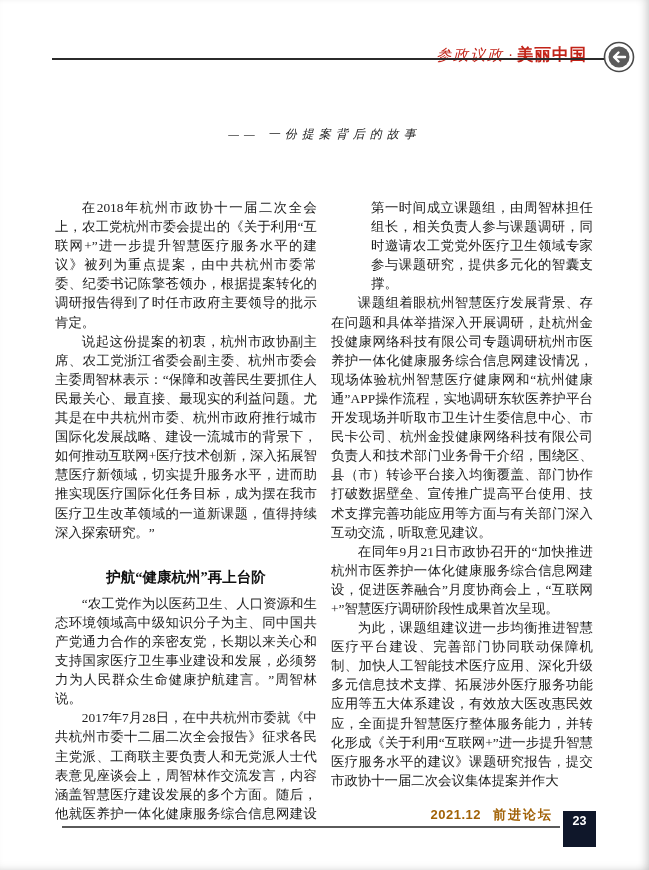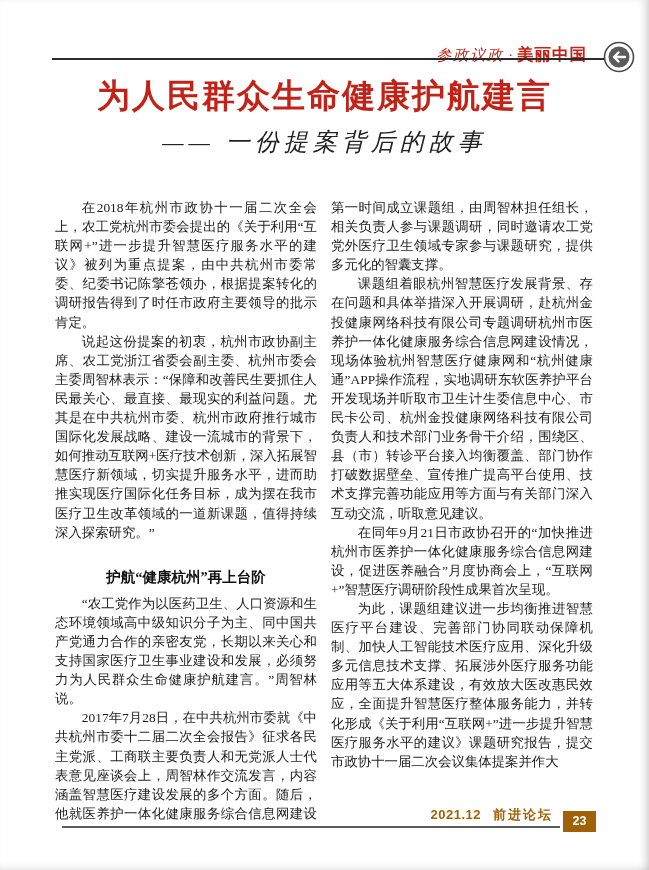--- a/index.html
+++ b/index.html
@@ -34,60 +34,60 @@
     text-align:center;
     font-family:"Liberation Sans",sans-serif;
     font-weight:900;font-size:33px;letter-spacing:2px;
     color:#c22318;
   }
   .subtitle{
     position:absolute;top:126px;left:0;width:100%;
     text-align:center;
     font-family:"Liberation Serif",serif;
     font-style:italic;
-    font-size:24px;letter-spacing:5px;color:#222;
+    font-size:12px;letter-spacing:5px;color:#222;
   }
   .author{
     position:absolute;top:160px;left:0;width:100%;
     text-align:center;
     font-family:"Liberation Sans",sans-serif;
     font-weight:700;font-size:14.5px;letter-spacing:1px;color:#111;
   }
 
   
   .columns{
     position:absolute;top:198px;left:55px;width:538px;height:625px;
     display:flex;gap:14px;
   }
   .col{
     width:262px;overflow:hidden;
     font-size:13.4px;line-height:19.1px;
     text-align:justify;text-justify:inter-ideograph;
   }
   .col p{margin:0;text-indent:2em;}
-  .col p.continuation{text-indent:0;}
+  .col p.continuation{text-indent:0;margin-left:40px;}
   .section-heading{
     margin:26px 0 7px 0;text-indent:0;
     text-align:center;font-weight:700;font-size:14.5px;
     font-family:"Liberation Serif",serif;color:#111;
   }
 
   
   .footer-rule{
     position:absolute;left:62px;top:826px;width:498px;height:2px;background:#5a5a5a;
   }
   .footer-text{
     position:absolute;top:806px;right:96px;
     font-size:13px;color:#a16207;white-space:nowrap;
   }
   .footer-issue{font-family:"Liberation Sans",sans-serif;font-weight:700;letter-spacing:.5px;margin-right:12px;}
   .footer-journal{font-family:"Liberation Sans",sans-serif;font-weight:700;letter-spacing:2px;}
   .page-badge{
-    position:absolute;top:811px;left:563px;width:33px;height:21px;
-    background:#a16207;color:#ffffff;
+    position:absolute;top:811px;left:563px;width:33px;height:36px;
+    background:#0f172a;color:#ffffff;
     font-family:"Liberation Sans",sans-serif;font-weight:700;font-size:12.5px;
     text-align:center;line-height:21px;
   }
 </style>
 </head>
 <body>
 
 <div class="page">
 
   <div class="header-label">
@@ -95,21 +95,20 @@
   </div>
   <div class="header-rule"></div>
   <div class="header-icon">
     <svg width="32" height="32" viewBox="0 0 32 32">
       <circle cx="16" cy="16" r="14.5" fill="none" stroke="#4a4a4a" stroke-width="1.6"></circle>
       <circle cx="16" cy="16" r="10.5" fill="#5b5b5b"></circle>
       <path d="M22 16 H12 M15.5 11.5 L11 16 L15.5 20.5" fill="none" stroke="#ffffff" stroke-width="2.4" stroke-linecap="round" stroke-linejoin="round"></path>
     </svg>
   </div>
 
-  <div class="title">为人民群众生命健康护航建言</div>
   <div class="subtitle">
     <span>——</span>
     <span>一份提案背后的故事</span>
   </div>
 
   <div class="columns">
     <div class="col">
       <p>在2018年杭州市政协十一届二次全会上，农工党杭州市委会提出的《关于利用“互联网+”进一步提升智慧医疗服务水平的建议》被列为重点提案，由中共杭州市委常委、纪委书记陈擎苍领办，根据提案转化的调研报告得到了时任市政府主要领导的批示肯定。</p>
       <p>说起这份提案的初衷，杭州市政协副主席、农工党浙江省委会副主委、杭州市委会主委周智林表示：“保障和改善民生要抓住人民最关心、最直接、最现实的利益问题。尤其是在中共杭州市委、杭州市政府推行城市国际化发展战略、建设一流城市的背景下，如何推动互联网+医疗技术创新，深入拓展智慧医疗新领域，切实提升服务水平，进而助推实现医疗国际化任务目标，成为摆在我市医疗卫生改革领域的一道新课题，值得持续深入探索研究。”</p>
       <h3 class="section-heading">护航“健康杭州”再上台阶</h3>

